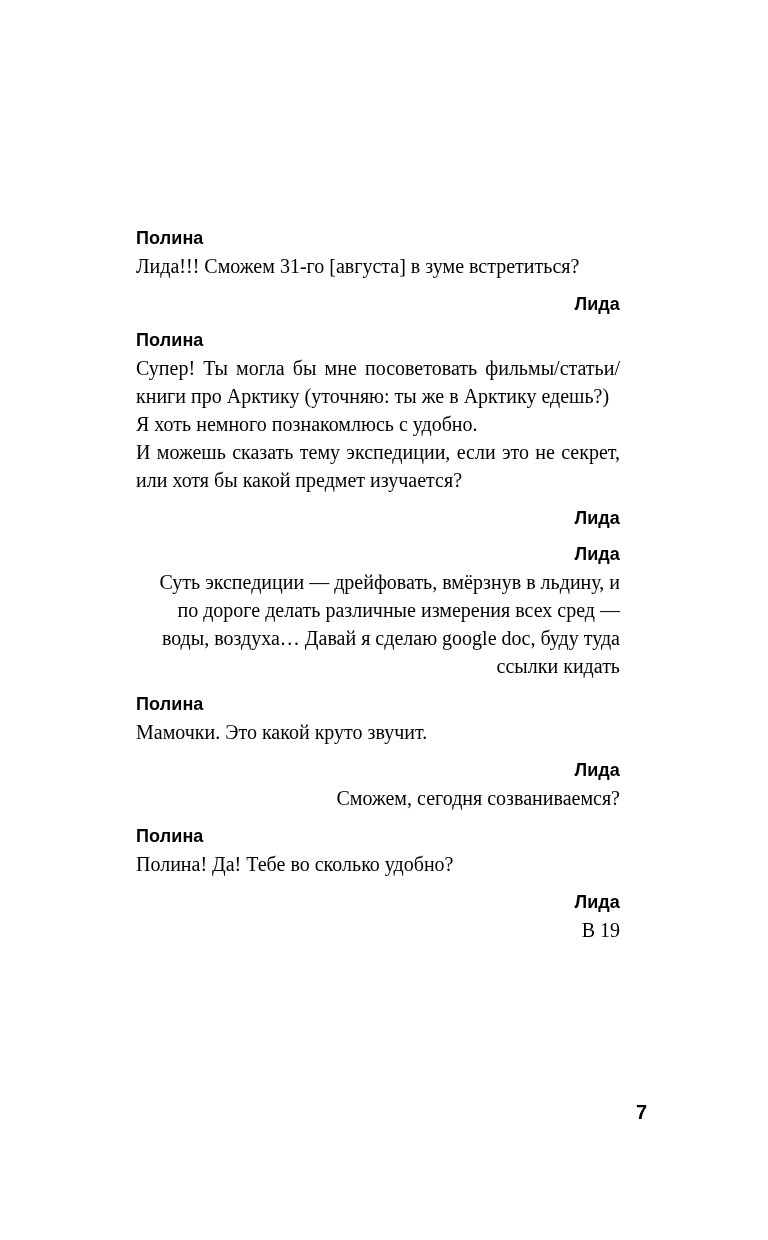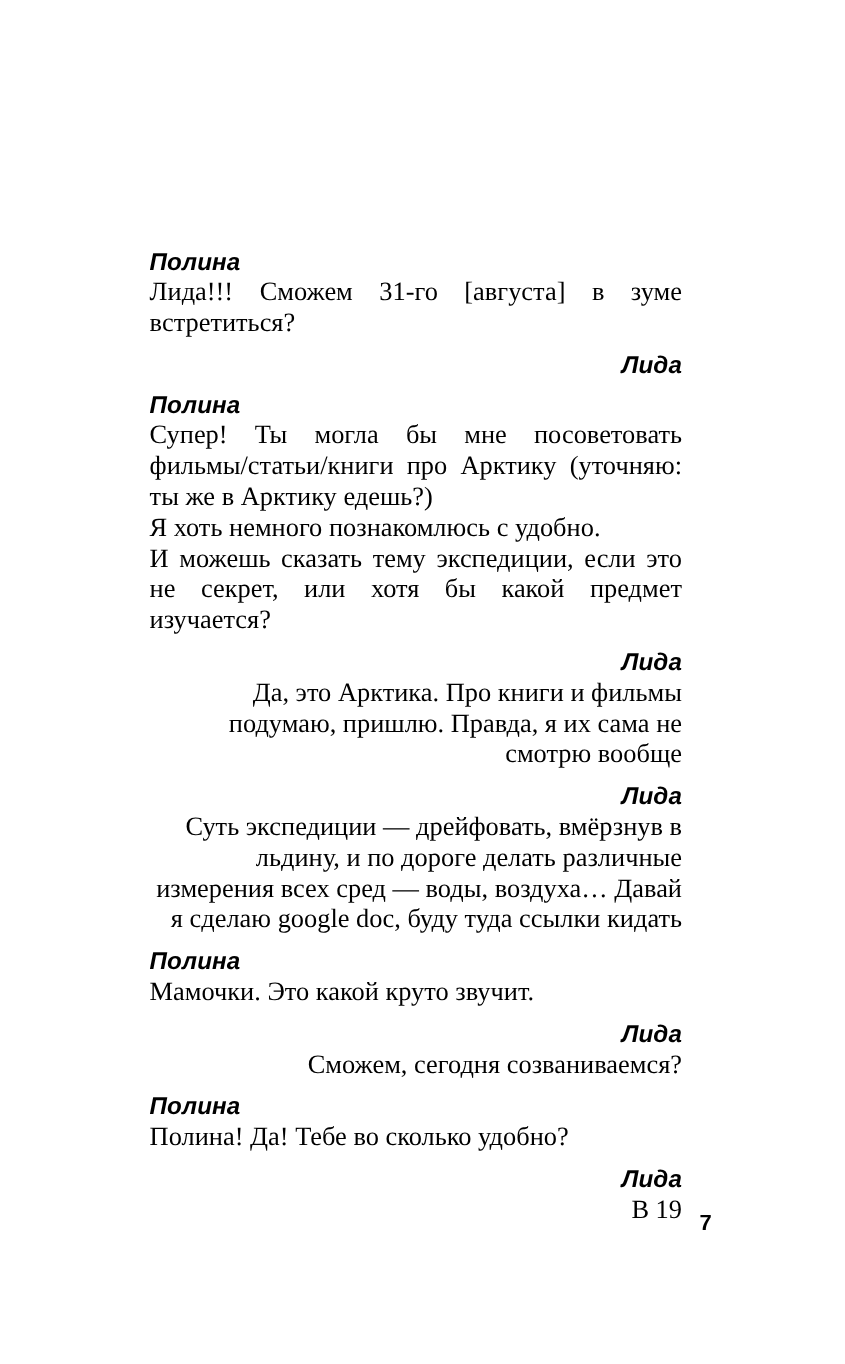--- a/index.html
+++ b/index.html
@@ -20,30 +20,29 @@
     left: 136px;
     top: 226px;
     width: 484px;
   }
   .group + .group {
     margin-top: 12px;
   }
   .author {
     font-family: "Liberation Sans", sans-serif;
     font-weight: 700;
-    font-size: 22px;
+    font-size: 18px;
     line-height: 24px;
     margin-bottom: 2px;
     letter-spacing: 0.1px;
-    font-style: italic;
   }
   .msg p {
     margin: 0;
     font-family: "Liberation Serif", serif;
-    font-size: 24px;
+    font-size: 20px;
     line-height: 28px;
   }
   .group.left .author { text-align: left; }
   .group.left .msg p { text-align: justify; }
   .group.right .author { text-align: right; }
   .group.right .msg p { text-align: right; }
   .page-number {
     position: absolute;
     left: 636px;
     top: 1100px;
@@ -74,23 +73,20 @@
       <div class="author">Полина</div>
       <div class="msg">
         <p>Супер! Ты могла бы мне посоветовать фильмы/статьи/книги про Арктику (уточняю: ты же в Арктику едешь?)</p>
         <p>Я хоть немного познакомлюсь с удобно.</p>
         <p>И можешь сказать тему экспедиции, если это не секрет, или хотя бы какой предмет изучается?</p>
       </div>
     </div>
 
     <div class="group right">
       <div class="author">Лида</div>
-      <div class="msg">
-        <p>Да, это Арктика. Про книги и фильмы подумаю, пришлю. Правда, я их сама не смотрю вообще</p>
-      </div>
     </div>
 
     <div class="group right">
       <div class="author">Лида</div>
       <div class="msg">
         <p>Суть экспедиции — дрейфовать, вмёрзнув в льдину, и по дороге делать различные измерения всех сред — воды, воздуха… Давай я сделаю google doc, буду туда ссылки кидать</p>
       </div>
     </div>
 
     <div class="group left">

